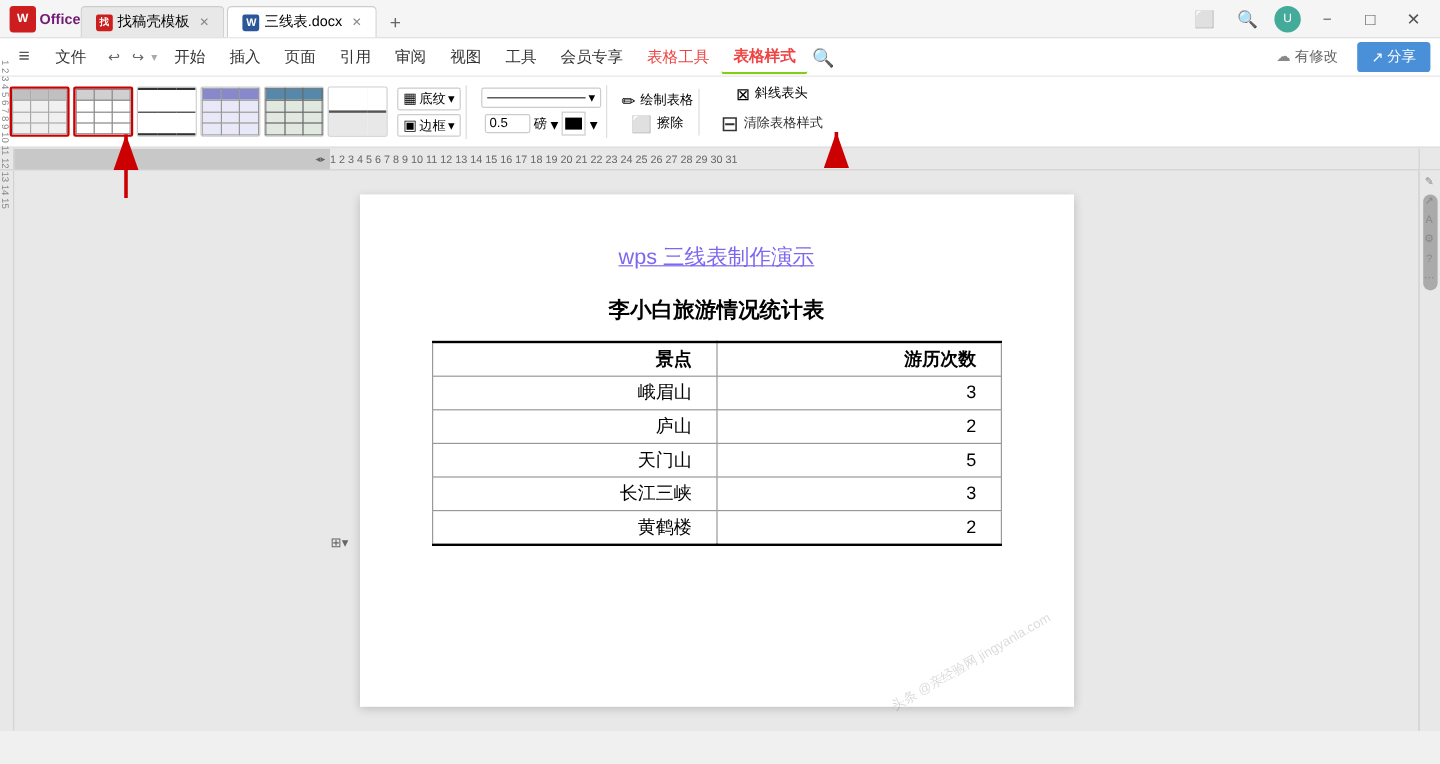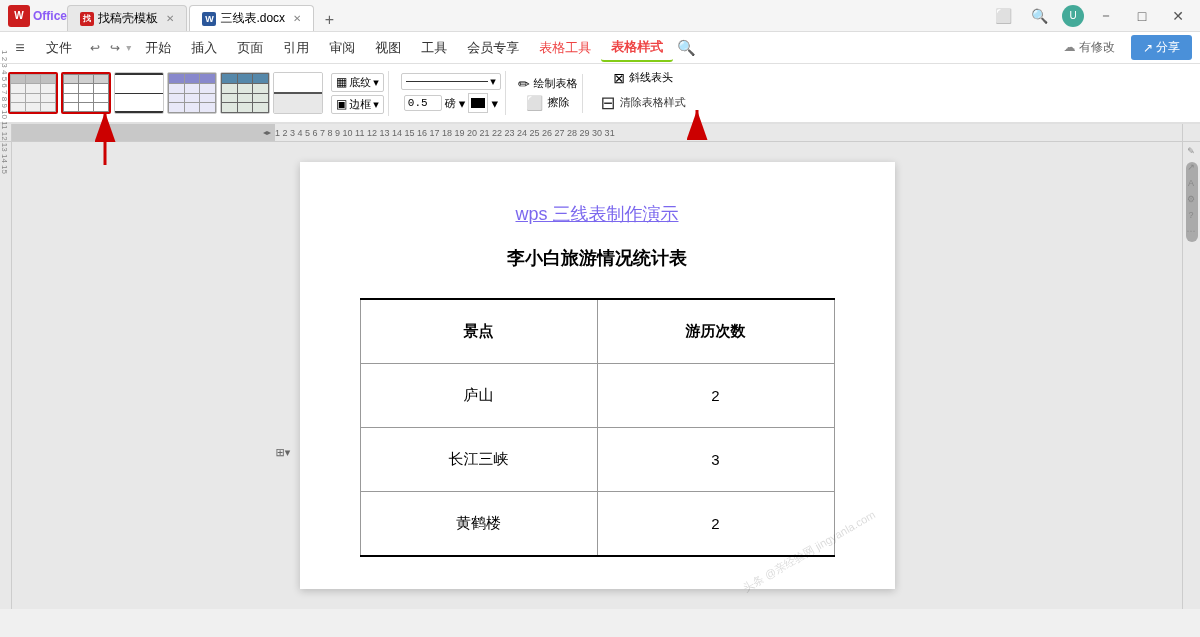--- a/index.html
+++ b/index.html
@@ -65,25 +65,25 @@
     .left-ruler { width: 12px; background: #e8e8e8; border-right: 1px solid #ccc; }
     .doc-area { flex: 1; overflow: hidden; background: #e8e8e8; display: flex; justify-content: center; padding: 20px 0; }
     .right-panel { width: 18px; background: #e8e8e8; border-left: 1px solid #ccc; position: relative; }
     .scrollbar-thumb { position: absolute; top: 20px; right: 2px; width: 12px; height: 80px; background: #aaa; border-radius: 6px; }
 
     
     .doc-page { width: 595px; background: white; box-shadow: 0 2px 8px rgba(0,0,0,0.2); padding: 40px 60px; position: relative; }
 
     
     .doc-title-link { color: #7b68ee; text-decoration: underline; font-size: 18px; text-align: center; display: block; margin-bottom: 20px; cursor: pointer; }
-    .doc-subtitle { font-size: 18px; font-weight: bold; text-align: center; margin-bottom: 28px; color: #000; }
+    .doc-subtitle { font-size: 18px; font-weight: bold; text-align: center; margin-bottom: 14px; color: #000; }
 
     
     .doc-table { width: 100%; border-collapse: collapse; border-top: 2px solid #000; border-bottom: 2px solid #000; }
-    .doc-table th, .doc-table td { border: 1px solid #999; padding: 22px 20px; text-align: center; font-size: 15px; color: #000; }
+    .doc-table th, .doc-table td { border: 1px solid #999; padding: 4px 20px; text-align: right; font-size: 15px; color: #000; }
     .doc-table thead tr th { border-top: none; font-weight: bold; background: white; }
     .doc-table tbody tr td { background: white; }
     .doc-table tbody tr:last-child td { border-bottom: none; }
     .cursor-line::after { content: '|'; color: #000; animation: blink 1s infinite; }
     @keyframes blink { 0%,100% { opacity: 1; } 50% { opacity: 0; } }
 
     
     .doc-handle { position: absolute; left: -24px; top: 50%; transform: translateY(-50%); color: #666; font-size: 11px; cursor: pointer; }
 
     
@@ -113,21 +113,21 @@
     .red-arrow-svg { position: absolute; pointer-events: none; z-index: 10; }
   </style>
 </head>
 <body>
 
 <div class="title-bar">
   <div class="title-bar-left">
     <div class="wps-logo">
       <div class="wps-logo-icon">W</div>
 
-      <span style="font-size:12px;color:#8b5cf6;">Office</span>
+      <span style="font-size:12px;color:#701a75;">Office</span>
     </div>
   </div>
   <div class="tabs-bar">
     <div class="tab">
       <div class="tab-icon red" style="font-size:8px;">找</div>
       <span style="font-size:12px;">找稿壳模板</span>
       <span class="tab-close">✕</span>
     </div>
     <div class="tab active">
       <div class="tab-icon blue">W</div>
@@ -356,21 +356,21 @@
       <span>▾</span>
     </div>
   </div>
 
   <div class="toolbar-group" style="flex-direction:column;gap:3px;">
     <div class="tb-select">
       <span style="flex:1;border-top:1px solid #333;margin:auto 0;height:1px;"></span>
       <span>▾</span>
     </div>
     <div style="display:flex;align-items:center;gap:3px;">
-      <input class="tb-input" value="0.5" style="width: 38px; font-family: Liberation Mono, monospace;">
+      <input class="tb-input" value="0.5" style="width: 38px;">
       <span style="font-size:11px;">磅</span>
       <span>▾</span>
       <div style="width:20px;height:20px;border:1px solid #ccc;background:white;display:flex;align-items:center;justify-content:center;cursor:pointer;">
         <div style="width:14px;height:10px;background:#000;"></div>
       </div>
       <span>▾</span>
     </div>
   </div>
 
   <div class="toolbar-group" style="flex-direction:column;gap:3px;">
@@ -424,22 +424,30 @@
 
       <table class="doc-table">
         <thead>
           <tr>
             <th>景点</th>
             <th>游历次数</th>
           </tr>
         </thead>
         <tbody>
           <tr>
+            <td>峨眉山</td>
+            <td>3</td>
+          </tr>
+          <tr>
             <td>庐山</td>
             <td>2</td>
+          </tr>
+          <tr>
+            <td>天门山</td>
+            <td>5</td>
           </tr>
           <tr>
             <td>长江三峡</td>
             <td>3</td>
           </tr>
           <tr>
             <td>黄鹤楼</td>
             <td>2</td>
           </tr>
         </tbody>

